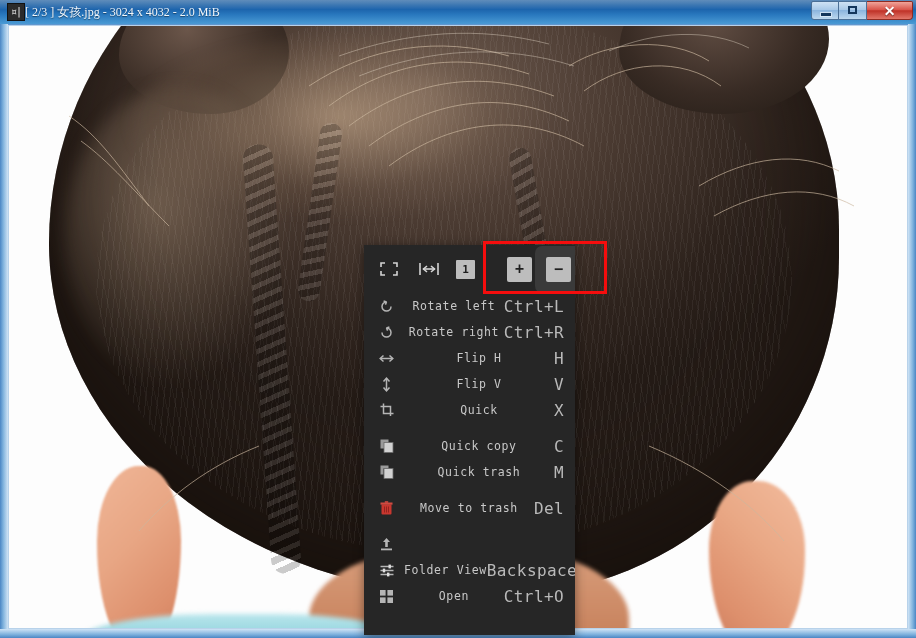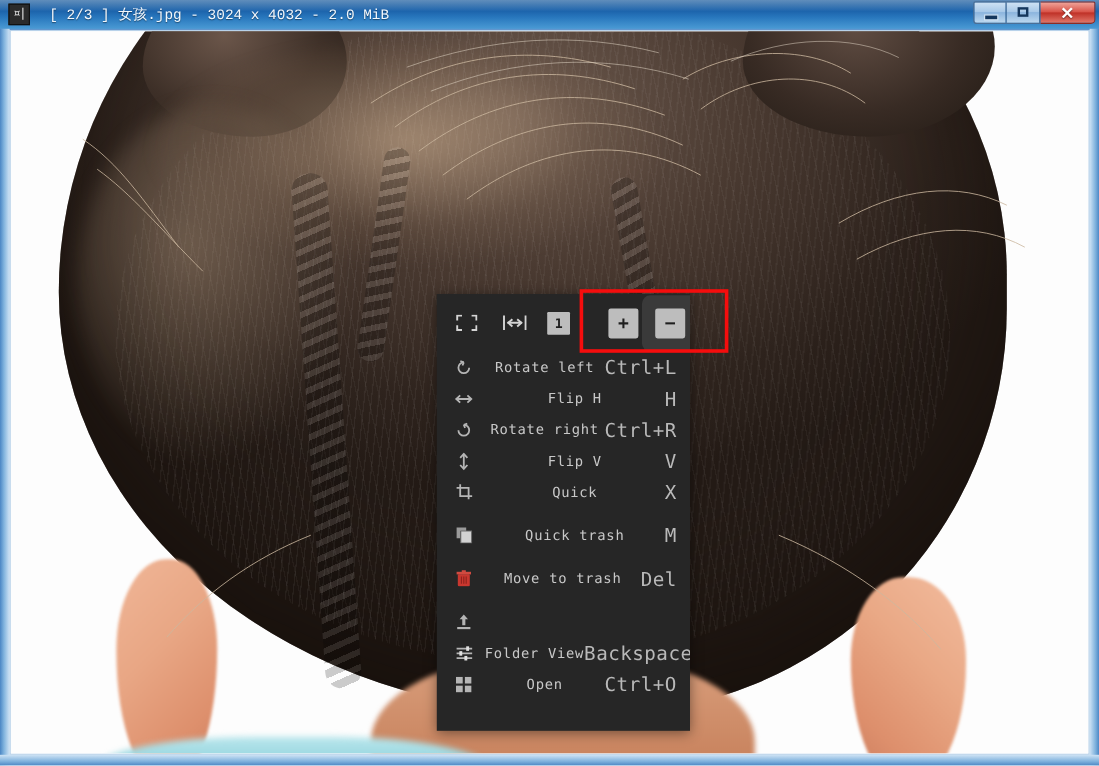--- a/index.html
+++ b/index.html
@@ -49,24 +49,24 @@
     z-index: 2;
   }
   .app-icon .glyph {
     color: #e8e8e8;
     font-size: 10px;
     font-family: "DejaVu Sans Mono", monospace;
     line-height: 1;
     letter-spacing: -1px;
   }
   .title-text {
-    margin-left: 16px;
+    margin-left: 0;
     color: #f2f7fc;
     font-size: 12px;
-    font-family: Liberation Mono, monospace;
+    font-family: Liberation Serif, serif;
     text-shadow: 0 1px 1px rgba(0,0,0,.45);
     white-space: nowrap;
     z-index: 2;
   }
   .win-buttons {
     position: absolute;
     right: 3px; top: 1px;
     display: flex;
     gap: 0px;
     z-index: 3;
@@ -412,47 +412,47 @@
                 <path d="M6.5 2 L3.6 1 M6.5 2 L5.4 4.6"></path>
               </g>
             </svg>
         </span>
         <span class="mi-label">Rotate left</span>
         <span class="mi-shortcut">Ctrl+L</span>
       </div>
 
       <div class="menu-item">
         <span class="mi-icon">
+          <svg width="13" height="13" viewBox="0 0 13 13">
+              <g stroke="#b5b5b5" stroke-width="1.5" fill="none">
+            <path d="M2 6.5 A4.5 4.5 0 1 0 6.5 2"></path>
+                <path d="M6.5 2 L9.4 1 M6.5 2 L7.6 4.6"></path>
+              </g>
+            </svg>
+        </span>
+        <span class="mi-label">Rotate right</span>
+        <span class="mi-shortcut">Ctrl+R</span>
+      </div>
+
+      <div class="menu-item">
+        <span class="mi-icon">
           <svg width="15" height="11" viewBox="0 0 15 11">
               <g stroke="#b5b5b5" stroke-width="1.5" fill="none">
             <path d="M1.5 5.5 H13.5"></path>
                 <path d="M4.5 2.5 L1.2 5.5 L4.5 8.5"></path>
                 <path d="M10.5 2.5 L13.8 5.5 L10.5 8.5"></path>
               </g>
             </svg>
         </span>
         <span class="mi-label">Flip H</span>
         <span class="mi-shortcut">H</span>
       </div>
 
       <div class="menu-item">
         <span class="mi-icon">
-          <svg width="13" height="13" viewBox="0 0 13 13">
-              <g stroke="#b5b5b5" stroke-width="1.5" fill="none">
-            <path d="M2 6.5 A4.5 4.5 0 1 0 6.5 2"></path>
-                <path d="M6.5 2 L9.4 1 M6.5 2 L7.6 4.6"></path>
-              </g>
-            </svg>
-        </span>
-        <span class="mi-label">Rotate right</span>
-        <span class="mi-shortcut">Ctrl+R</span>
-      </div>
-
-      <div class="menu-item">
-        <span class="mi-icon">
           <svg width="11" height="15" viewBox="0 0 11 15">
               <g stroke="#b5b5b5" stroke-width="1.5" fill="none">
             <path d="M5.5 1.5 V13.5"></path>
                 <path d="M2.5 4.5 L5.5 1.2 L8.5 4.5"></path>
                 <path d="M2.5 10.5 L5.5 13.8 L8.5 10.5"></path>
               </g>
             </svg>
         </span>
         <span class="mi-label">Flip V</span>
         <span class="mi-shortcut">V</span>
@@ -467,20 +467,30 @@
               </g>
             </svg>
         </span>
         <span class="mi-label">Quick</span>
         <span class="mi-shortcut">X</span>
       </div>
 
 
       <div class="menu-sep"></div>
 
+      <div class="menu-item">
+        <span class="mi-icon">
+          <svg width="14" height="14" viewBox="0 0 14 14">
+            <rect x="0.5" y="0.5" width="8" height="9" fill="#9a9a9a"></rect>
+            <rect x="4" y="3.5" width="9" height="10" fill="#d2d2d2" stroke="#6a6a6a" stroke-width="0.8"></rect>
+          </svg>
+        </span>
+        <span class="mi-label">Quick copy</span>
+        <span class="mi-shortcut">C</span>
+      </div>
 
       <div class="menu-item">
         <span class="mi-icon">
           <svg width="14" height="14" viewBox="0 0 14 14">
             <path d="M0.5 0.5 H8.5 V3.5 H3.5 V9.5 H0.5 Z" fill="#9a9a9a"></path>
             <rect x="4" y="3.5" width="9" height="10" fill="#d2d2d2" stroke="#6a6a6a" stroke-width="0.8"></rect>
           </svg>
         </span>
         <span class="mi-label">Quick trash</span>
         <span class="mi-shortcut">M</span>

